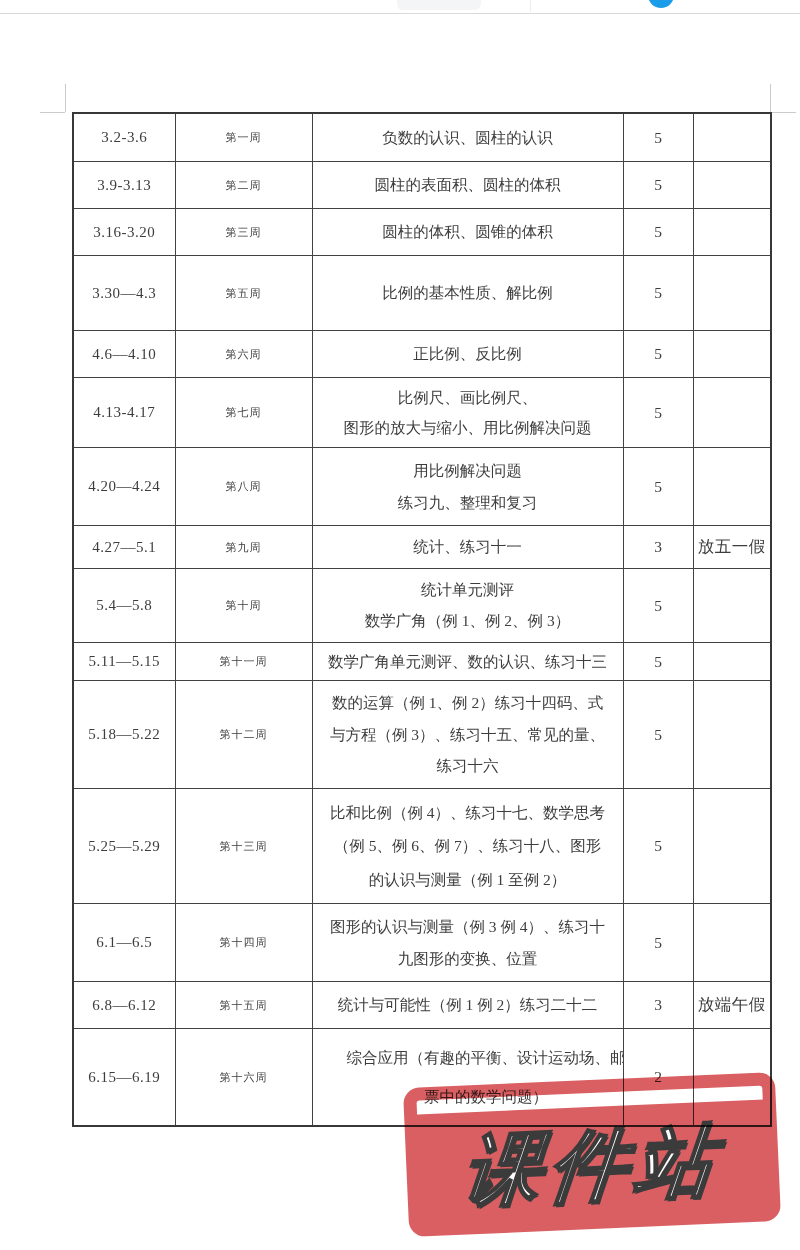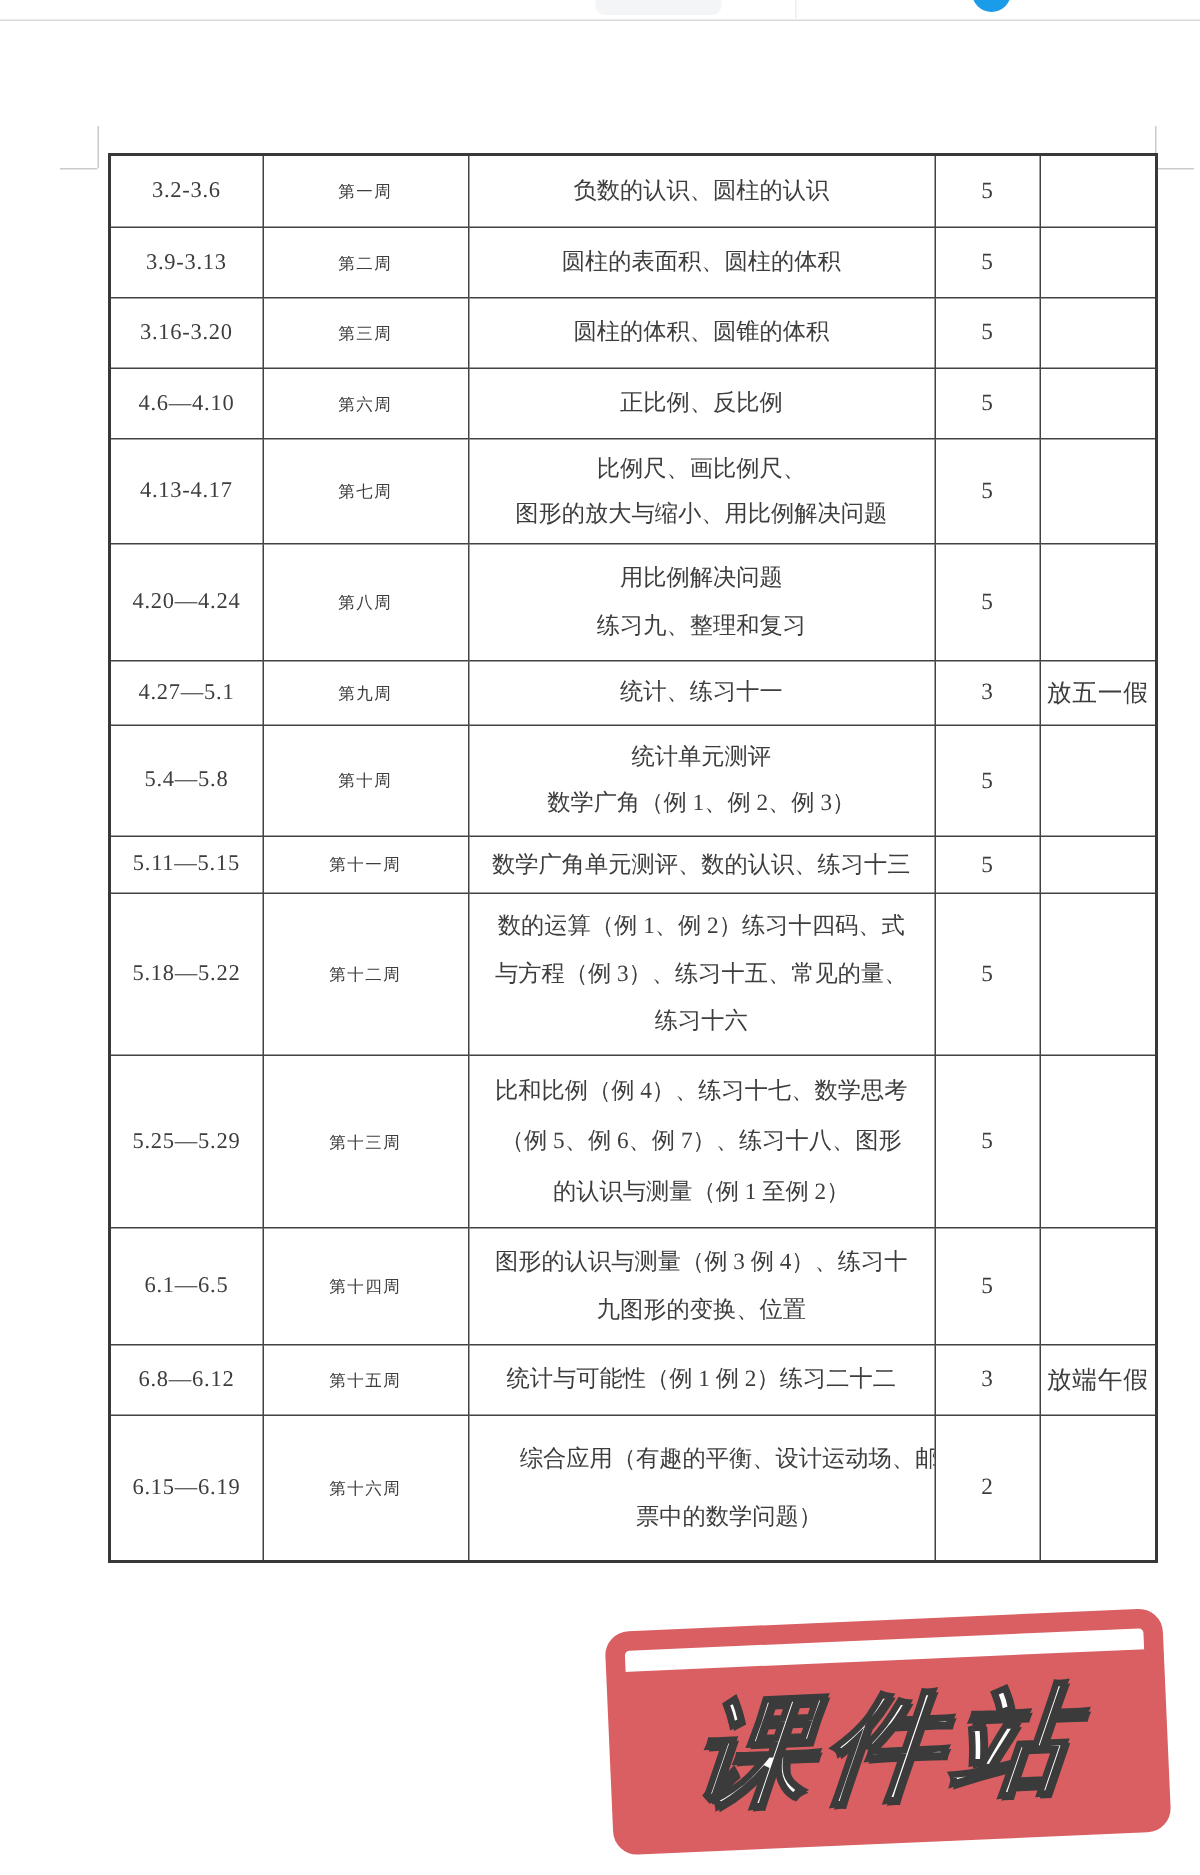--- a/index.html
+++ b/index.html
@@ -17,21 +17,21 @@
                   border-radius:50%;background:#1b9ce8;}
   
   .doc{position:absolute;left:0;top:14px;width:800px;height:1236px;background:#ffffff;}
   
   .cm{position:absolute;background:#cbcbcb;}
   .cm-tl-v{left:65px;top:70px;width:1px;height:28px;}
   .cm-tl-h{left:40px;top:98px;width:25px;height:1px;}
   .cm-tr-v{left:770px;top:70px;width:1px;height:28px;}
   .cm-tr-h{left:771px;top:98px;width:25px;height:1px;}
   
-  .schedule-wrap{position:absolute;left:72px;top:88px;}
+  .schedule-wrap{position:absolute;left:72px;top:98px;}
   table.schedule{border-collapse:collapse;table-layout:fixed;width:698px;
                  border:2px solid #383838;}
   table.schedule td{border:1px solid #424242;padding:0;text-align:center;
                     vertical-align:middle;color:#3d3d3d;overflow:hidden;}
   td.c-date{font-size:15px;letter-spacing:.5px;}
   td.c-week{font-size:11px;letter-spacing:1px;}
   td.c-content{font-size:15.5px;}
   td.c-hours{font-size:15.5px;}
   td.c-note{font-size:16.5px;letter-spacing:.5px;}
   .lines{display:flex;flex-direction:column;justify-content:space-evenly;align-items:center;}
@@ -100,20 +100,31 @@
             <td class="c-date">3.16-3.20</td>
             <td class="c-week">第三周</td>
             <td class="c-content">
               <div class="lines" style="height: 46px;">
                 <div class="line">圆柱的体积、圆锥的体积</div>
               </div>
             </td>
             <td class="c-hours">5</td>
             <td class="c-note"></td>
           </tr>
+          <tr style="height: 75px;">
+            <td class="c-date">3.30—4.3</td>
+            <td class="c-week">第五周</td>
+            <td class="c-content">
+              <div class="lines" style="height: 74px;">
+                <div class="line">比例的基本性质、解比例</div>
+              </div>
+            </td>
+            <td class="c-hours">5</td>
+            <td class="c-note"></td>
+          </tr>
           <tr style="height: 47px;">
             <td class="c-date">4.6—4.10</td>
             <td class="c-week">第六周</td>
             <td class="c-content">
               <div class="lines" style="height: 46px;">
                 <div class="line">正比例、反比例</div>
               </div>
             </td>
             <td class="c-hours">5</td>
             <td class="c-note"></td>

